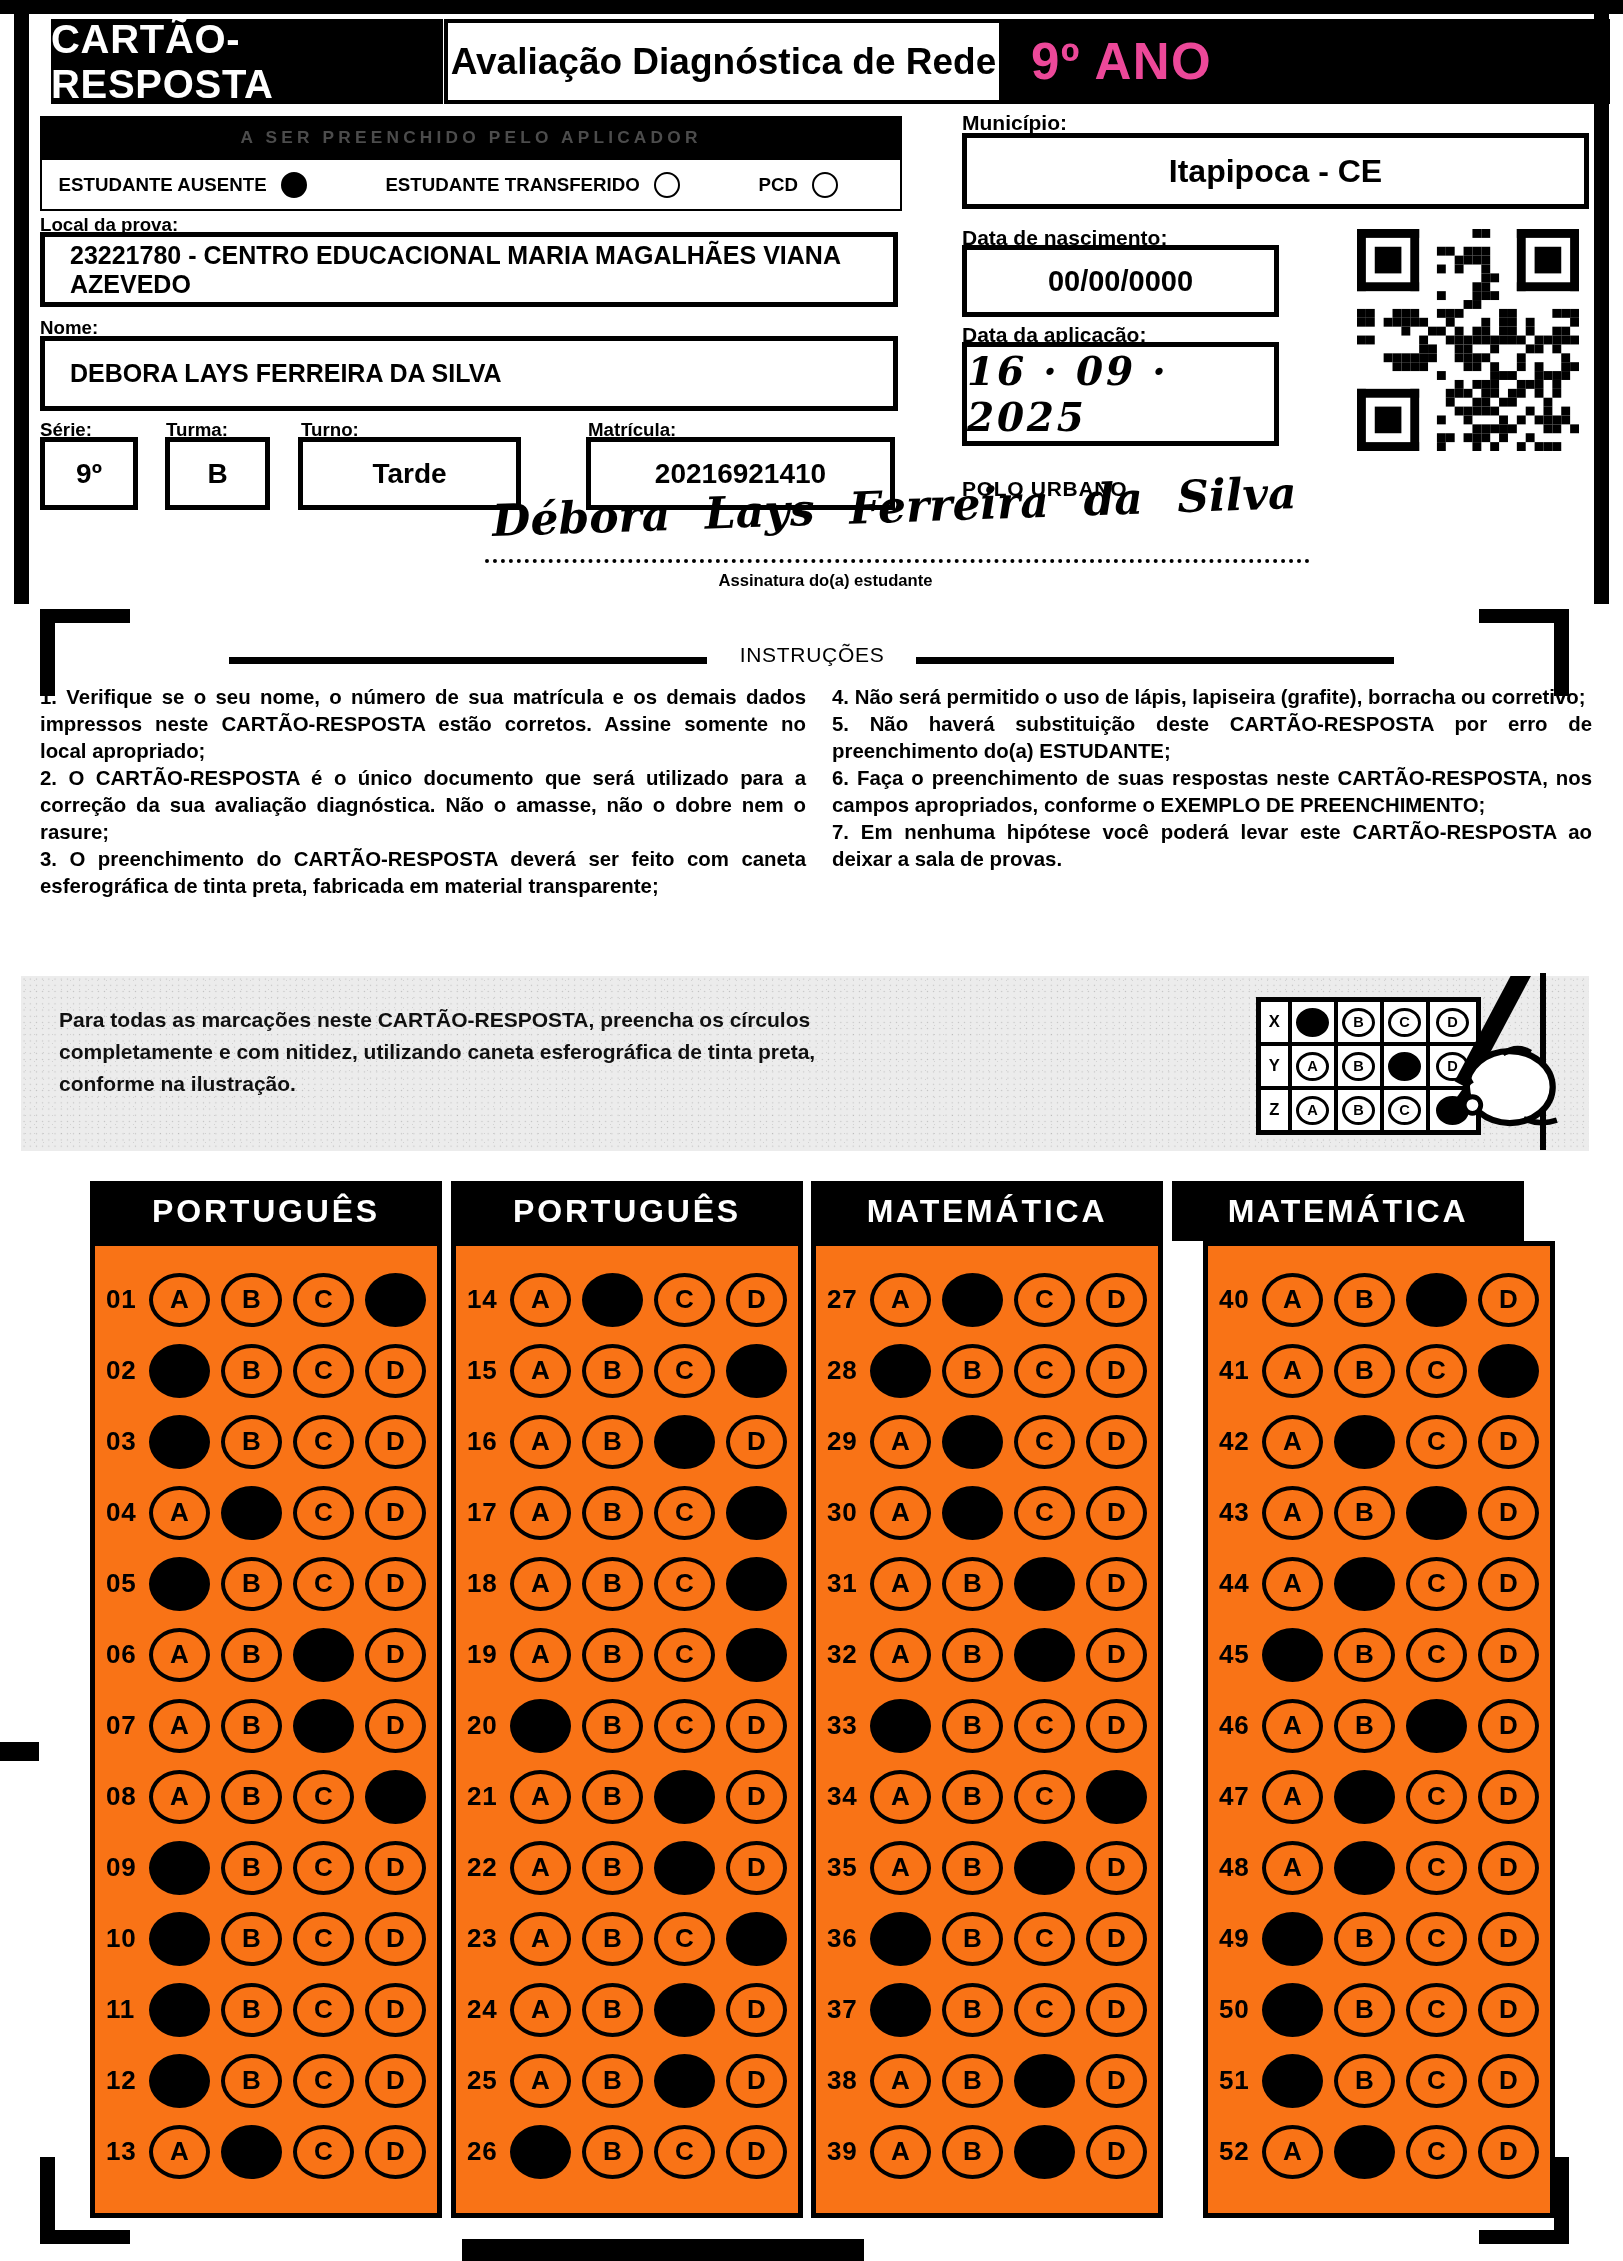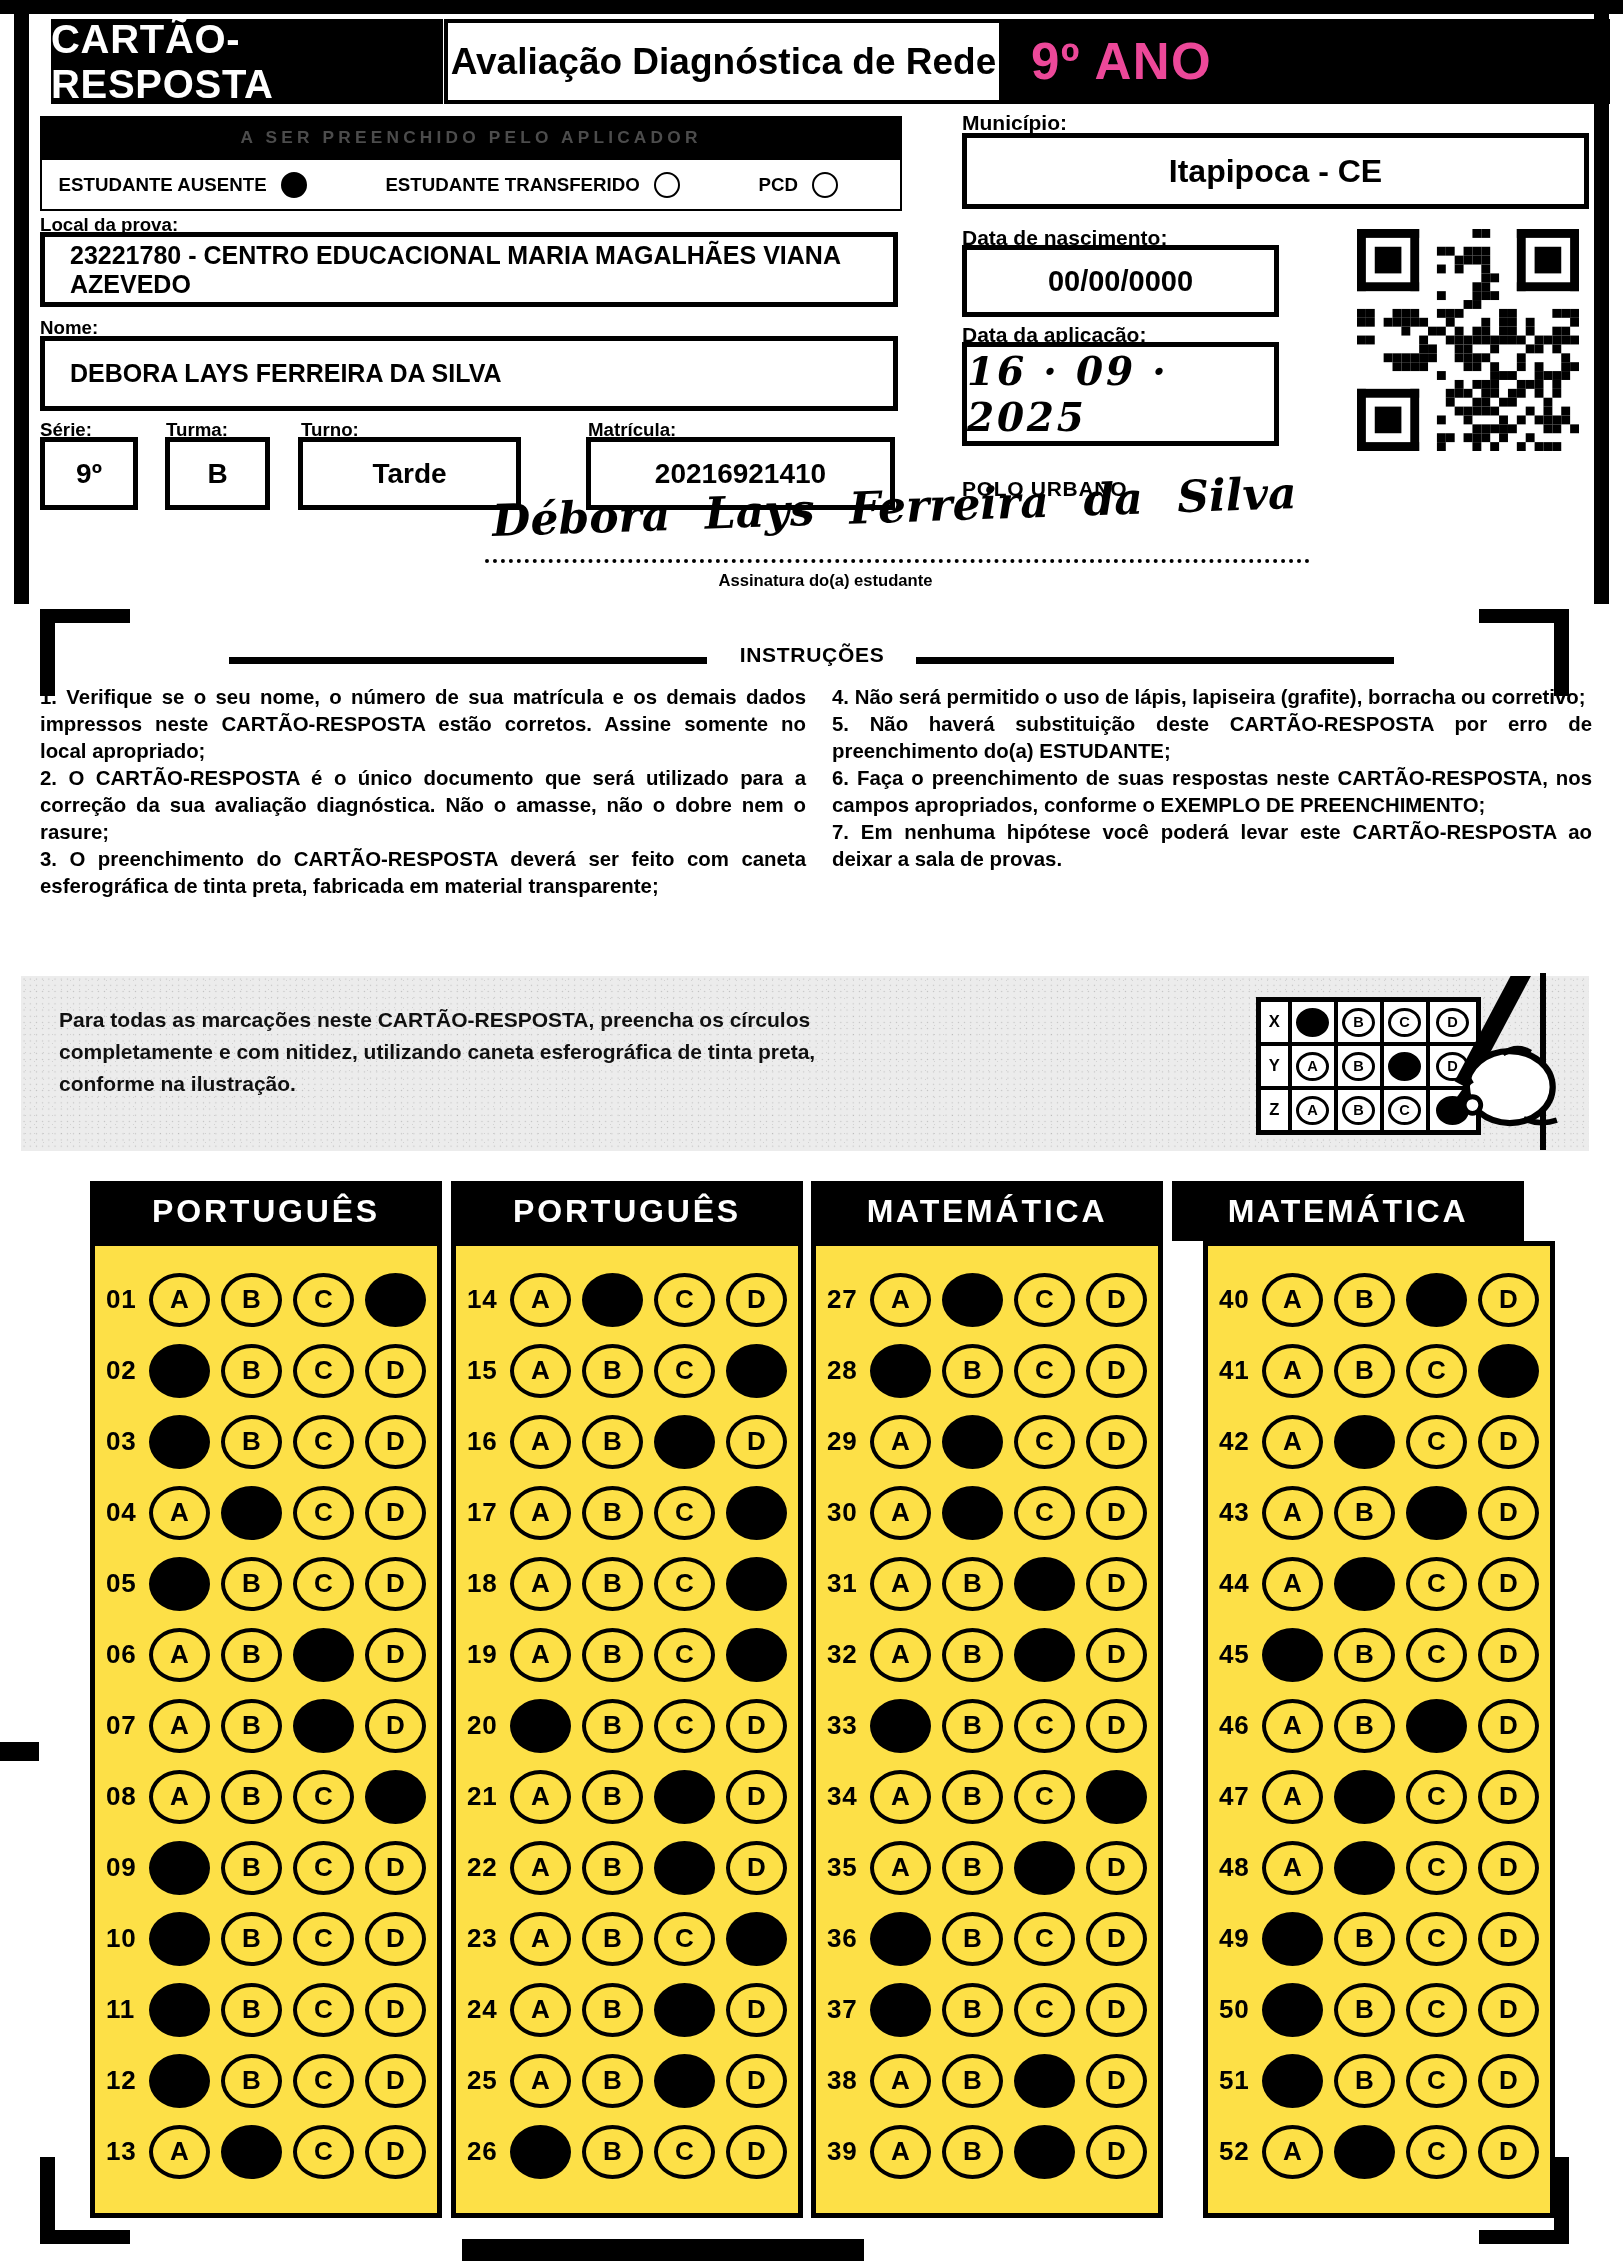--- a/index.html
+++ b/index.html
@@ -45,21 +45,21 @@
   .sig-lbl{left:652px;top:571px;width:347px;text-align:center;font-size:16.6px;font-weight:bold}
   
   .qr{left:1352px;top:229px;width:232px;height:222px}
   
   .brk{width:90px;height:87px}
   .brk-tl{left:40px;top:609px;border-left:15.3px solid #000;border-top:14px solid #000}
   .brk-tr{left:1479px;top:609px;border-right:15.3px solid #000;border-top:14px solid #000}
   .brk-bl{left:40px;top:2157px;border-left:15.3px solid #000;border-bottom:14px solid #000}
   .brk-br{left:1479px;top:2157px;border-right:15.3px solid #000;border-bottom:14px solid #000}
   
-  .inst-title{left:708px;top:643px;width:208px;text-align:center;font-size:21px;font-weight:bold;letter-spacing:0.7px}
+  .inst-title{left:708px;top:643px;width:208px;text-align:center;font-size:21px;font-weight:normal;letter-spacing:0.7px}
   .inst-line-l{left:229px;top:657px;width:478px;height:7px;background:#000}
   .inst-line-r{left:916px;top:657px;width:478px;height:7px;background:#000}
   .inst-col{top:684px;width:766px}
   .inst-left{left:40px}
   .inst-right{left:832px;width:760px}
   .instr{font-size:20.4px;font-weight:bold;line-height:27px;text-align:justify}
   
   .ex-strip{left:21px;top:976px;width:1568px;height:175px;background-color:#ececec;
     background-image:radial-gradient(rgba(60,60,60,.25) 0.8px,transparent 0.9px),
                      radial-gradient(rgba(90,90,90,.18) 0.7px,transparent 0.8px);
@@ -73,21 +73,21 @@
   .excell:last-child{border-right:none}
   .exlab{width:30.5px;font-size:16.6px;font-weight:bold}
   .exbub{width:33px;height:29px;border:3.5px solid #000;border-radius:50%;display:flex;align-items:center;
          justify-content:center;font-size:14.6px;font-weight:bold}
   .exbub.fill{background:#000;color:#000}
   .ex-vline{left:1540px;top:973px;width:6.2px;height:177px;background:#000}
   .hand-ill{left:1406px;top:976px;width:173px;height:175px}
   
   .subj{position:absolute;top:1181px;width:352px;height:60px;background:#000;color:#fff;display:flex;
         align-items:center;justify-content:center;font-size:32px;font-weight:bold;letter-spacing:2.8px}
-  .colbox{position:absolute;top:1241px;width:352px;height:977px;border:5.5px solid #000;background:#fde047;
+  .colbox{position:absolute;top:1241px;width:352px;height:977px;border:5.5px solid #000;background:#f97316;
           padding:18px 0 9px 11px}
   .qrow{display:flex;align-items:center;height:71px}
   .qnum{width:44px;font-size:26px;font-weight:bold;letter-spacing:0.7px}
   .bub{width:61px;height:54px;border:4.9px solid #000;border-radius:50%;display:inline-flex;align-items:center;
        justify-content:center;font-size:26px;font-weight:bold;margin-right:11px;flex:none}
   .bub.fillb{background:#000;color:#000}
   
   .bottom-bar{left:462px;top:2239px;width:402px;height:22px;background:#000}
   .left-tick{left:0;top:1742px;width:39px;height:19.4px;background:#000}
 </style>

